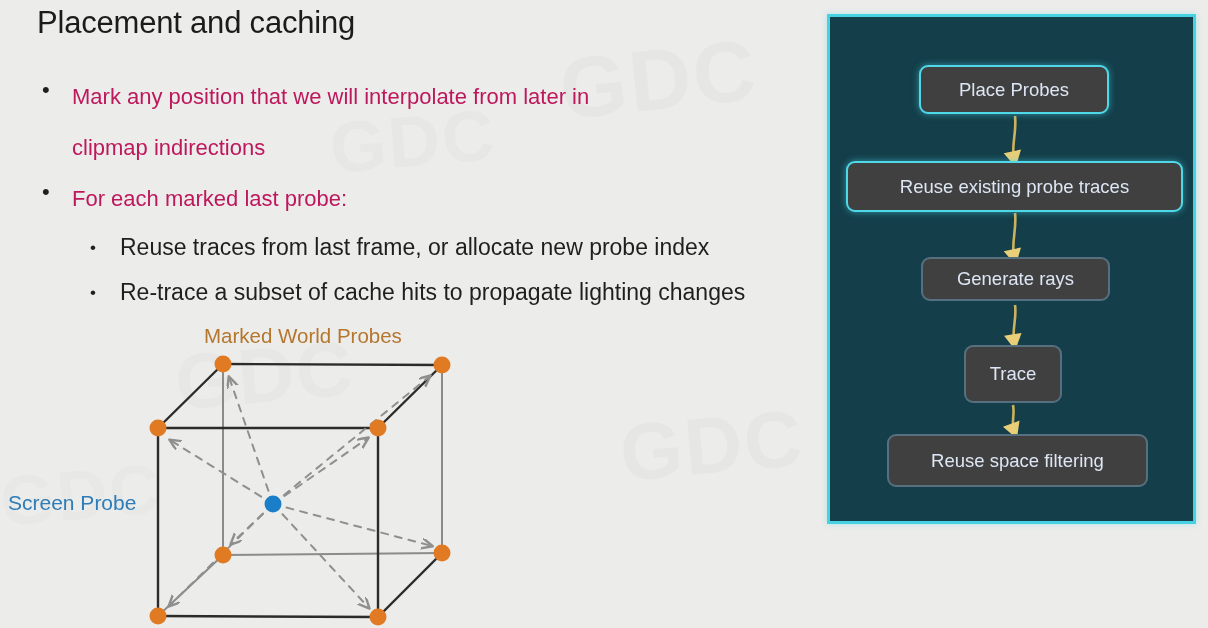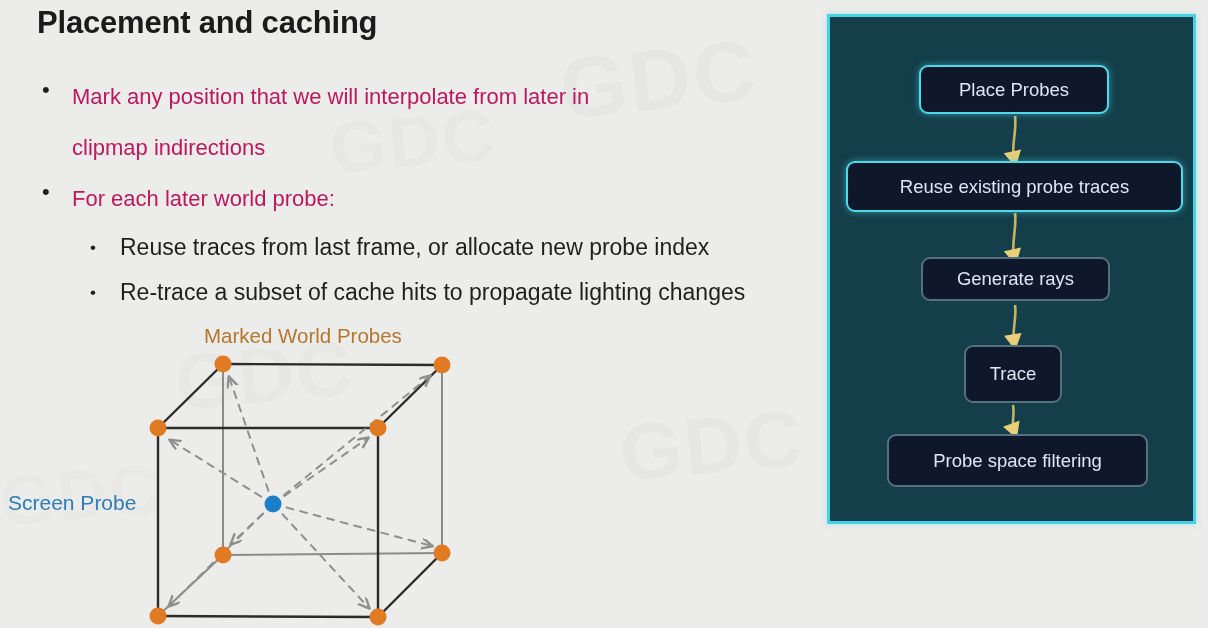--- a/index.html
+++ b/index.html
@@ -31,21 +31,21 @@
   .wm.w3 { left: 175px; top: 330px; font-size: 78px; transform: rotate(-5deg); color:#e7e7e5; }
   .wm.w4 { left: 620px; top: 400px; font-size: 80px; transform: rotate(-5deg); color:#e6e6e4; }
   .wm.w5 { left:   0px; top: 455px; font-size: 70px; transform: rotate(-5deg); color:#e8e8e6; }
 
   
   #title {
     position: absolute;
     left: 37px;
     top: 5px;
     font-size: 31px;
-    font-weight: 700;
+    font-weight: 400;
     color: #1b1b1b;
     letter-spacing: -0.2px;
     white-space: nowrap;
   }
 
   
   #bullets {
     position: absolute;
     left: 38px;
     top: 72px;
@@ -127,21 +127,21 @@
     height: 510px;
     background: #133e4a;
     border: 3px solid #45d3e3;
     box-sizing: border-box;
     box-shadow: 0 0 6px rgba(69,211,227,0.35);
   }
   #flow-svg { position: absolute; left: 0; top: 0; }
   .node {
     position: absolute;
     box-sizing: border-box;
-    background: #0f172a;
+    background: #404040;
     border-radius: 9px;
     color: #dde6f4;
     display: flex;
     align-items: center;
     justify-content: center;
     font-size: 18.5px;
     white-space: nowrap;
   }
   .node.hl {
     border: 2px solid #4fd8e8;
@@ -171,21 +171,21 @@
       <span class="txt">Mark any position that we will interpolate from later in</span>
     </div>
 
     <div class="bullet-row lvl1">
       <span class="dot"></span>
       <span class="txt">clipmap indirections</span>
     </div>
 
     <div class="bullet-row lvl1">
       <span class="dot">•</span>
-      <span class="txt">For each later world probe:</span>
+      <span class="txt">For each marked last probe:</span>
     </div>
 
     <div class="bullet-row lvl2">
       <span class="dot">•</span>
       <span class="txt">Reuse traces from last frame, or allocate new probe index</span>
     </div>
 
     <div class="bullet-row lvl2">
       <span class="dot">•</span>
       <span class="txt">Re-trace a subset of cache hits to propagate lighting changes</span>
@@ -274,18 +274,18 @@
 
     <div class="node dim" style="left:91px; top:240px; width:189px; height:44px;">
       <span>Generate rays</span>
     </div>
 
     <div class="node dim" style="left:134px; top:328px; width:98px; height:58px;">
       <span>Trace</span>
     </div>
 
     <div class="node dim" style="left:57px; top:417px; width:261px; height:53px;">
-      <span>Probe space filtering</span>
+      <span>Reuse space filtering</span>
     </div>
 
   </div>
 
 </div>
 
 </body></html>

